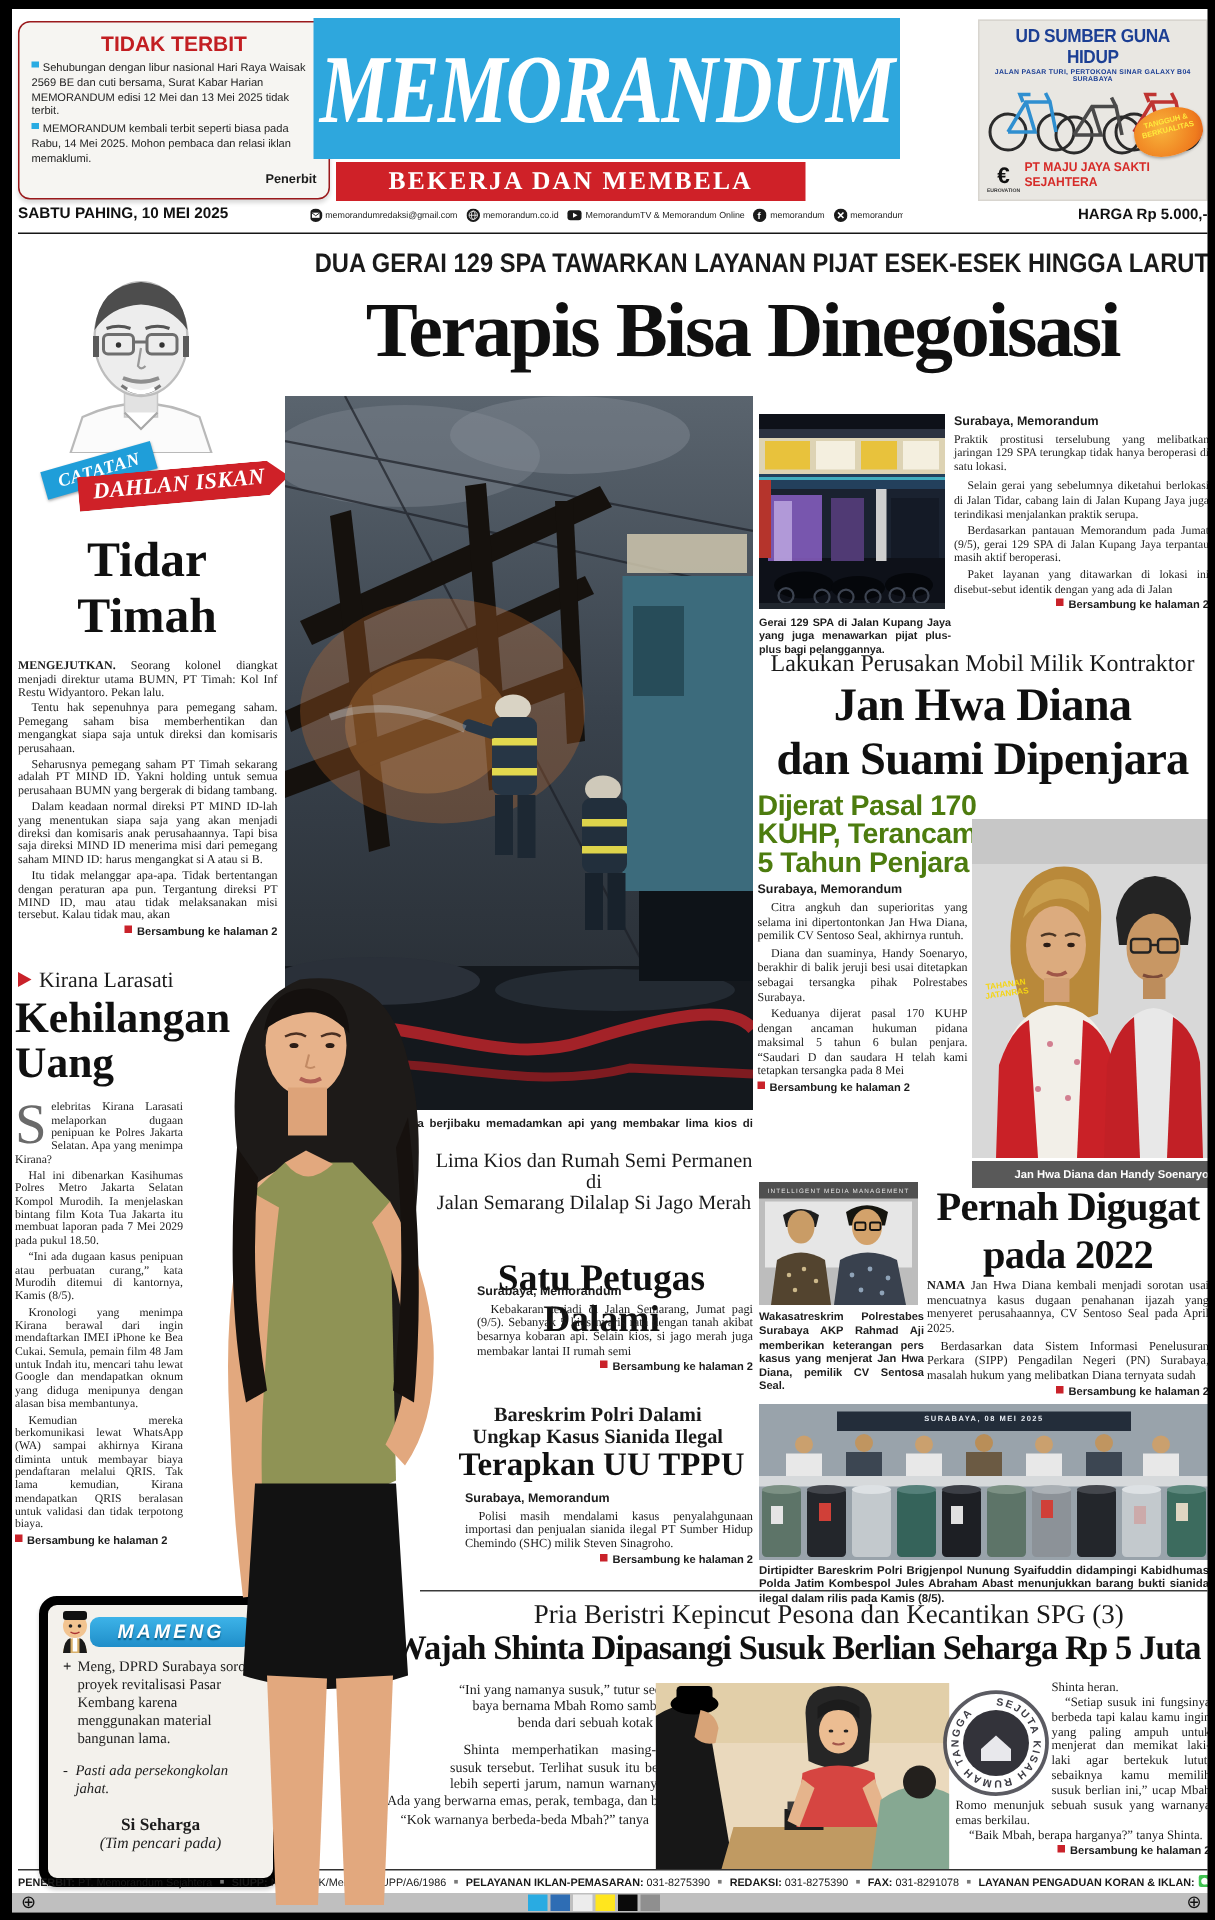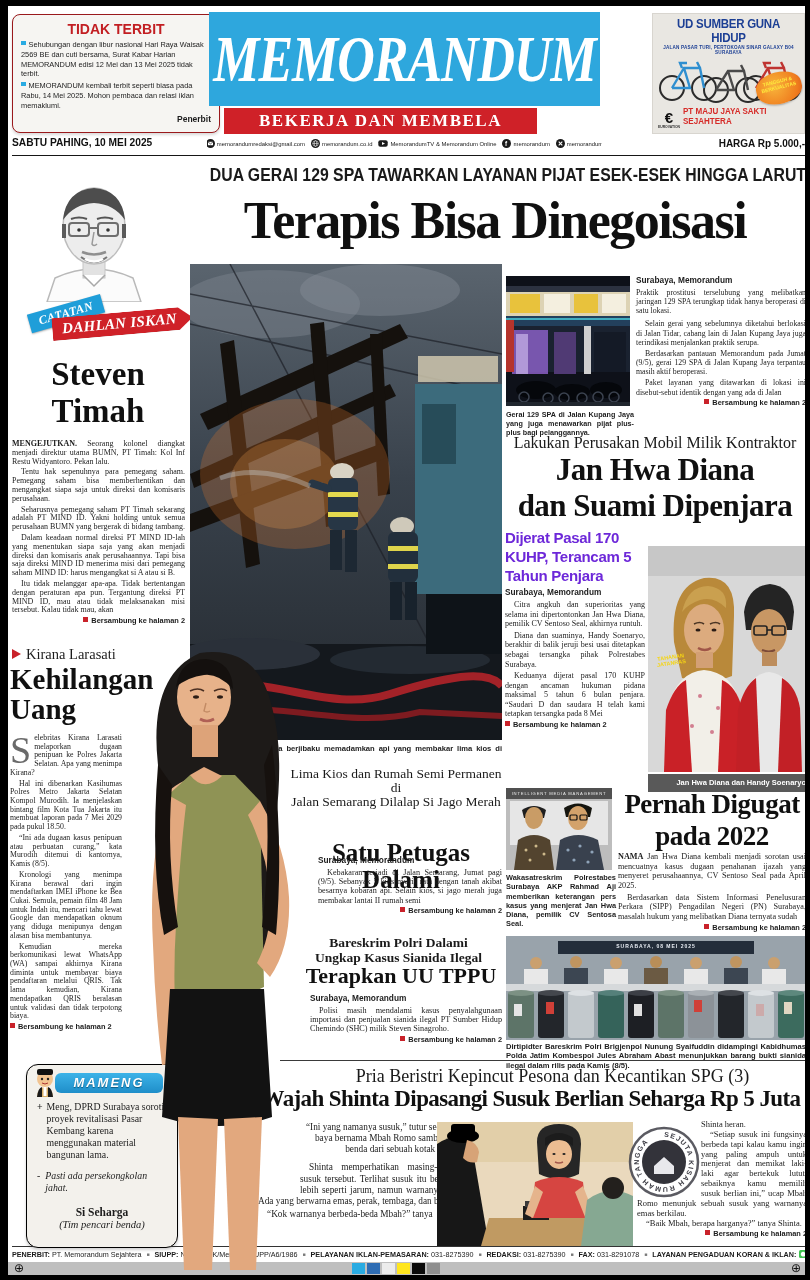--- a/index.html
+++ b/index.html
@@ -16,21 +16,21 @@
   .dline{font-family:"Liberation Sans",sans-serif;font-weight:bold;font-size:8.3px;margin:0 0 2px;}
   .capt{font-family:"Liberation Sans",sans-serif;font-weight:bold;font-size:7.6px;line-height:1.25;color:#1d1d1d;text-align:justify;}
   .more{text-align:right;font-family:"Liberation Sans",sans-serif;font-weight:bold;font-size:7.4px;margin-top:2px;}
   .sq{display:inline-block;width:5px;height:5px;background:#c9222a;margin-right:3px;vertical-align:1px;}
   .drop{float:left;font-size:38px;line-height:32px;padding-right:3px;color:#6a6a6a;font-family:"Liberation Serif",serif;}
   .soc{display:flex;align-items:center;gap:2px;font-family:"Liberation Sans",sans-serif;font-size:5.9px;color:#222;white-space:nowrap;}
   .notice{background:#f6f5f2;border:1.6px solid #9a191c;border-radius:8px;box-shadow:0 2px 3px rgba(0,0,0,.15);}
   .tri{display:inline-block;width:0;height:0;border-left:9px solid #c9222a;border-top:5.5px solid transparent;border-bottom:5.5px solid transparent;margin-right:5px;}
   .ribbonB{background:#1f9ed9;color:#fff;font-family:"Liberation Serif",serif;font-style:italic;font-weight:bold;font-size:12px;padding:2px 10px;transform:rotate(-16deg);letter-spacing:.5px;box-shadow:0 1px 2px rgba(0,0,0,.35);}
   .ribbonR{background:#cf2128;color:#fff;font-family:"Liberation Serif",serif;font-style:italic;font-weight:bold;font-size:15px;padding:3px 16px 3px 10px;transform:rotate(-5deg);clip-path:polygon(0 0,90% 0,100% 50%,90% 100%,0 100%);box-shadow:0 1px 2px rgba(0,0,0,.3);letter-spacing:.3px;}
-  .mamengbox{background:#f3f1ec;border:1px solid #000000;border-radius:12px;box-shadow:0 2px 3px rgba(0,0,0,.18);}
+  .mamengbox{background:#f3f1ec;border:6px solid #000000;border-radius:12px;box-shadow:0 2px 3px rgba(0,0,0,.18);}
   .mamhead{background:linear-gradient(#3db3e8,#1f8ec9);border-radius:6px;color:#fff;font-family:"Liberation Sans",sans-serif;font-weight:bold;font-style:italic;font-size:13px;letter-spacing:2px;text-align:center;line-height:20px;text-shadow:0 1px 1px #0a5a80;}
   .badge{background:radial-gradient(circle at 40% 40%, #f8b53c, #ef7c1e 70%, #d8541a);border-radius:50%/44%;transform:rotate(-14deg);color:#ffe93c;font-family:"Liberation Sans",sans-serif;font-weight:bold;text-align:center;box-shadow:0 1px 2px rgba(0,0,0,.3);}
   .photo{overflow:hidden;}
   .capbar{position:absolute;left:0;right:0;bottom:0;background:rgba(10,10,10,.68);color:#fff;font-family:"Liberation Sans",sans-serif;font-weight:bold;font-size:7.5px;line-height:18px;text-align:right;}
   .wmark{position:absolute;left:0;right:0;top:0;height:11px;background:rgba(70,70,70,.92);color:#e8e8e8;font-family:"Liberation Sans",sans-serif;font-size:4.2px;letter-spacing:.8px;text-align:center;line-height:11px;}
   .fsep{color:#7a7a7a;font-size:5px;margin:0 3px;vertical-align:1px;}
 </style>
 </head>
 <body>
 
@@ -149,21 +149,21 @@
     <path d="M36 45 q8 -3 16 0 M62 45 q8 -3 16 0" stroke="#555" stroke-width="2" fill="none"></path>
     <path d="M59 58 L57 70 q2 3 5 0" stroke="#9a9a9a" stroke-width="1.5" fill="none"></path>
     <path d="M47 78 q12 5 24 0" stroke="#8f8f8f" stroke-width="2.5" fill="none"></path>
     <path d="M46 83 q13 10 26 0" stroke="#777" stroke-width="2" fill="none"></path>
     <path d="M50 85 q9 5 18 0" stroke="#fff" stroke-width="2.5" fill="none"></path>
     <path d="M48 101 L59 112 L70 101" stroke="#a8a8a8" stroke-width="1.5" fill="#fff"></path>
   </svg>
   <div class="abs ribbonB" style="left:28px;top:304px;">CATATAN</div>
   <div class="abs ribbonR" style="left:52px;top:312px;">DAHLAN ISKAN</div>
   <div class="abs ctr hl" style="left:12px;top:356px;width:172px;font-size:33px;line-height:37px;">
-    <div>Steven</div>
+    <div>Tidar</div>
     <div>Timah</div>
   </div>
   <div class="abs ser just bodytxt" style="left:12px;top:440px;width:173px;font-size:8px;line-height:1.1;">
     <p class="fp"><span class="b">MENGEJUTKAN.</span><span> Seorang kolonel diangkat menjadi direktur utama BUMN, PT Timah: Kol Inf Restu Widyantoro. Pekan lalu.</span></p>
     <p>Tentu hak sepenuhnya para pemegang saham. Pemegang saham bisa memberhentikan dan mengangkat siapa saja untuk direksi dan komisaris perusahaan.</p>
     <p>Seharusnya pemegang saham PT Timah sekarang adalah PT MIND ID. Yakni holding untuk semua perusahaan BUMN yang bergerak di bidang tambang.</p>
     <p>Dalam keadaan normal direksi PT MIND ID-lah yang menentukan siapa saja yang akan menjadi direksi dan komisaris anak perusahaannya. Tapi bisa saja direksi MIND ID menerima misi dari pemegang saham MIND ID: harus mengangkat si A atau si B.</p>
     <p>Itu tidak melanggar apa-apa. Tidak bertentangan dengan peraturan apa pun. Tergantung direksi PT MIND ID, mau atau tidak melaksanakan misi tersebut. Kalau tidak mau, akan</p>
     <div class="more"><span class="sq"></span><span>Bersambung ke halaman 2</span></div>
   </div>
@@ -200,21 +200,21 @@
     <div class="ser" style="position:absolute;left:10px;top:36px;width:130px;font-size:9.8px;line-height:1.22;">
       <div style="display:flex;gap:4px;">
           <span class="b">+</span>
           <span>Meng, DPRD Surabaya soroti proyek revitalisasi Pasar Kembang karena menggunakan material bangunan lama.</span>
         </div>
       <div style="display:flex;gap:5px;margin-top:9px;" class="i">
           <span>-</span>
           <span>Pasti ada persekongkolan jahat.</span>
         </div>
       <div class="b ctr" style="margin-top:11px;font-size:11.5px;">Si Seharga</div>
-      <div class="i ctr" style="font-size:10.5px;">(Tim pencari benda)</div>
+      <div class="i ctr" style="font-size:10.5px;">(Tim pencari pada)</div>
     </div>
   </div>
 
   <div class="abs photo" style="left:190px;top:264px;width:312px;height:476px;">
     <svg viewBox="0 0 312 476" width="312" height="476" preserveAspectRatio="none">
       <defs>
           <linearGradient id="fg1" x1="0" y1="0" x2="0" y2="1">
             <stop offset="0" stop-color="#5a646e"></stop>
             <stop offset=".45" stop-color="#39424c"></stop>
             <stop offset="1" stop-color="#23282e"></stop>
@@ -355,21 +355,21 @@
     <p>Berdasarkan pantauan Memorandum pada Jumat (9/5), gerai 129 SPA di Jalan Kupang Jaya terpantau masih aktif beroperasi.</p>
     <p>Paket layanan yang ditawarkan di lokasi ini disebut-sebut identik dengan yang ada di Jalan</p>
     <div class="more"><span class="sq"></span><span>Bersambung ke halaman 2</span></div>
   </div>
 
   <div class="abs ctr kick" style="left:505px;top:434px;width:300px;font-size:16px;">Lakukan Perusakan Mobil Milik Kontraktor</div>
   <div class="abs ctr hl" style="left:505px;top:452px;width:300px;font-size:31px;line-height:36px;letter-spacing:-.5px;">
     <div>Jan Hwa Diana</div>
     <div>dan Suami Dipenjara</div>
   </div>
-  <div class="abs sans b" style="left:505px;top:528px;width:152px;font-size:15px;line-height:19px;letter-spacing:-.3px;color:#6d28d9;">Dijerat Pasal 170 KUHP, Terancam 5 Tahun Penjara</div>
+  <div class="abs sans b" style="left:505px;top:528px;width:152px;font-size:19px;line-height:19px;letter-spacing:-.3px;color:#4d7c0f;">Dijerat Pasal 170 KUHP, Terancam 5 Tahun Penjara</div>
 
   <div class="abs photo" style="left:648px;top:546px;width:158px;height:246px;">
     <svg viewBox="0 0 158 226" width="158" height="226" preserveAspectRatio="none">
       <rect width="158" height="226" fill="#d8d8d8"></rect>
       <rect width="158" height="30" fill="#c7c7c7"></rect>
       <path d="M26 96 Q22 40 56 32 Q88 28 86 70 L84 130 Q60 140 34 132 Z" fill="#b9893a"></path>
       <ellipse cx="56" cy="84" rx="20" ry="26" fill="#dcab7e"></ellipse>
       <path d="M34 66 Q40 40 60 40 Q80 42 78 62 Q66 50 52 54 Q40 58 34 66 Z" fill="#caa04f"></path>
       <path d="M46 78 q6 -3 10 0 M62 78 q6 -3 10 0" stroke="#4a3524" stroke-width="1.6" fill="none"></path>
       <ellipse cx="50" cy="84" rx="2.5" ry="1.5" fill="#2b1d16"></ellipse>

